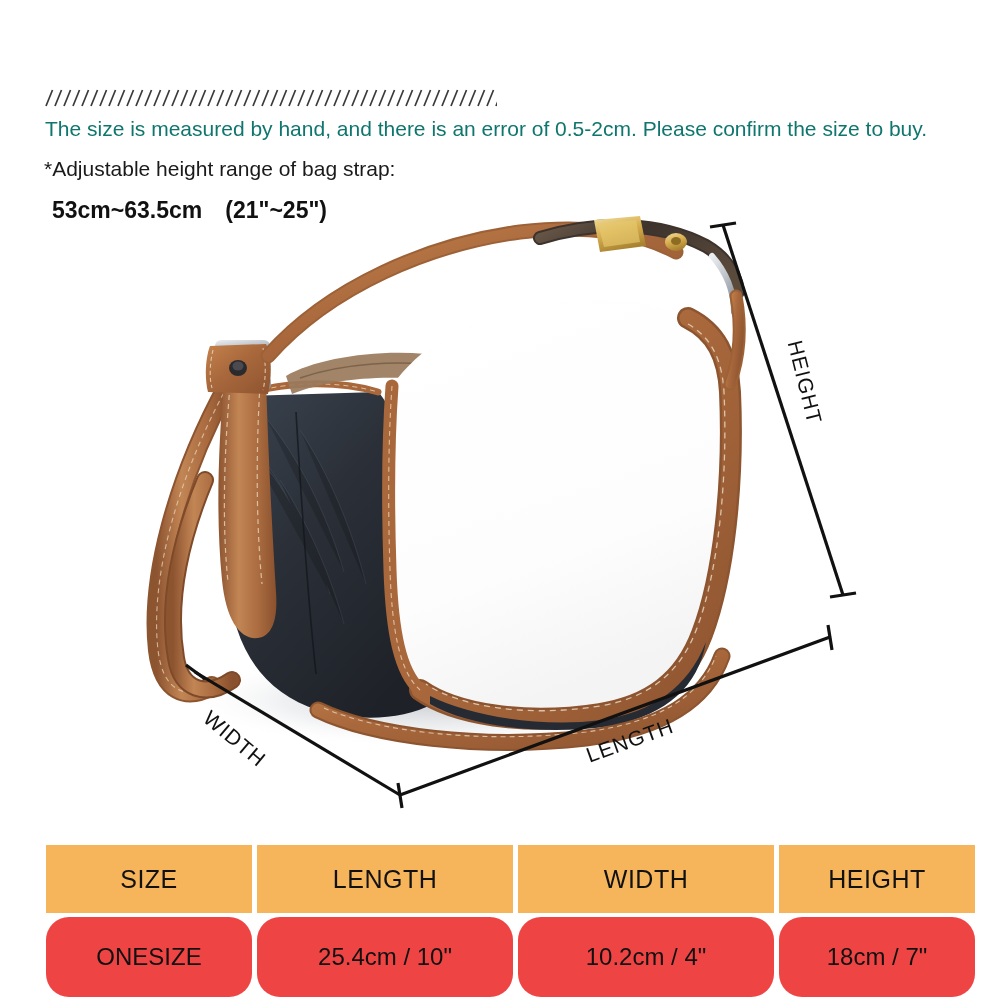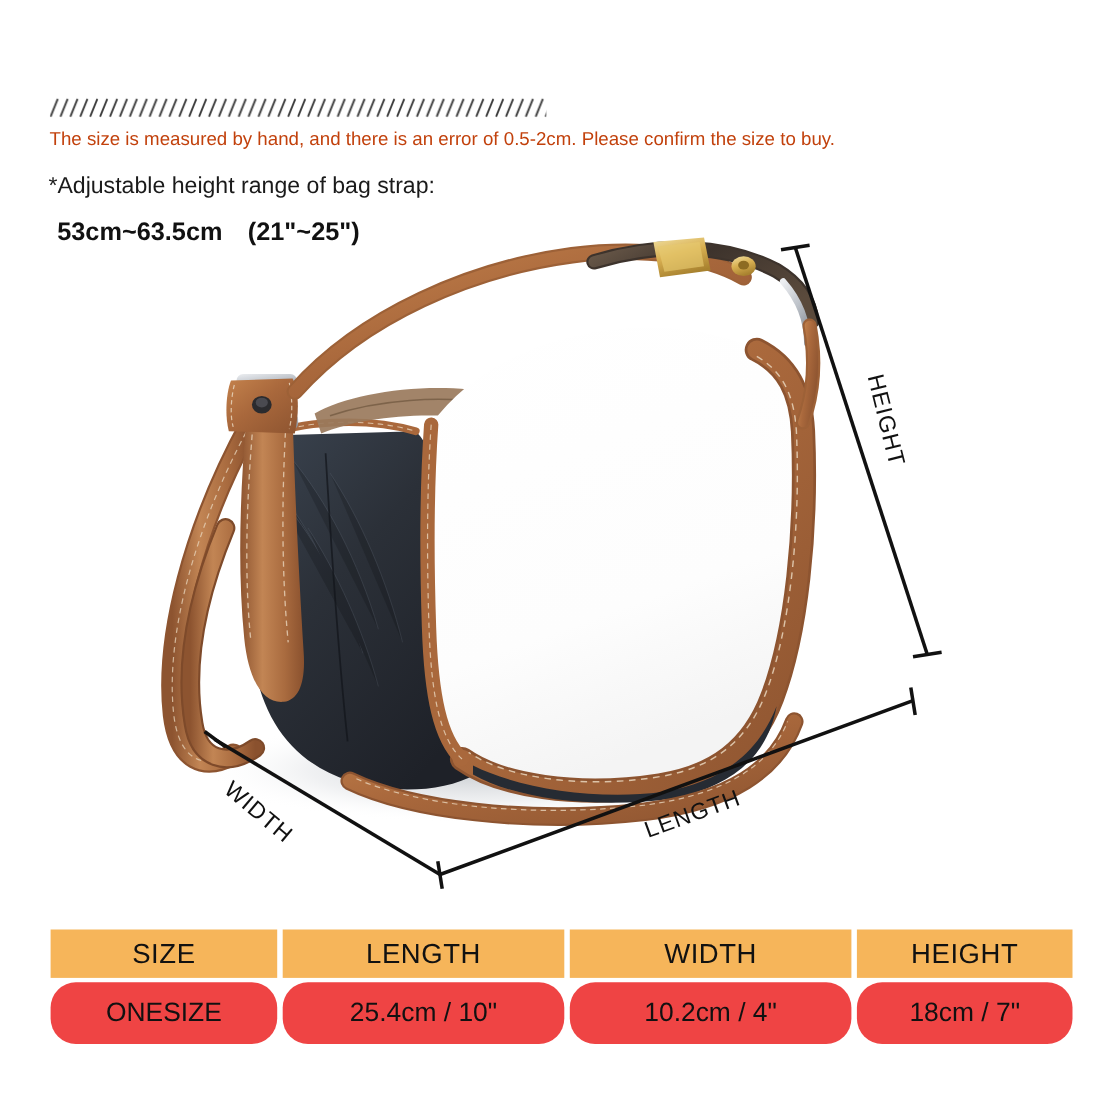--- a/index.html
+++ b/index.html
@@ -42,23 +42,23 @@
     width: 452px;
     height: 20px;
     overflow: hidden;
   }
   .hatch svg { display: block; }
 
   .subtitle {
     position: absolute;
     left: 45px;
     top: 117px;
-    font-size: 17px;
+    font-size: 21px;
     font-weight: normal;
-    color: #c2410c;
+    color: #0f766e;
     white-space: nowrap;
   }
   .strap-note {
     position: absolute;
     left: 44px;
     top: 157px;
     font-size: 21px;
     color: #1a1a1a;
     white-space: nowrap;
   }
@@ -114,21 +114,21 @@
     left: 41px;
     top: 841px;
     width: 924px;
     border-collapse: separate;
     border-spacing: 5px 4px;
     table-layout: fixed;
   }
   #size-table th, #size-table td {
     text-align: center;
     vertical-align: middle;
-    padding: 0;
+    padding: 12px;
     font-weight: normal;
   }
   #size-table th {
     height: 44px;
     background: #f6b55a;
     font-size: 25px;
     font-weight: normal;
     color: #111111;
     letter-spacing: 0.5px;
   }

